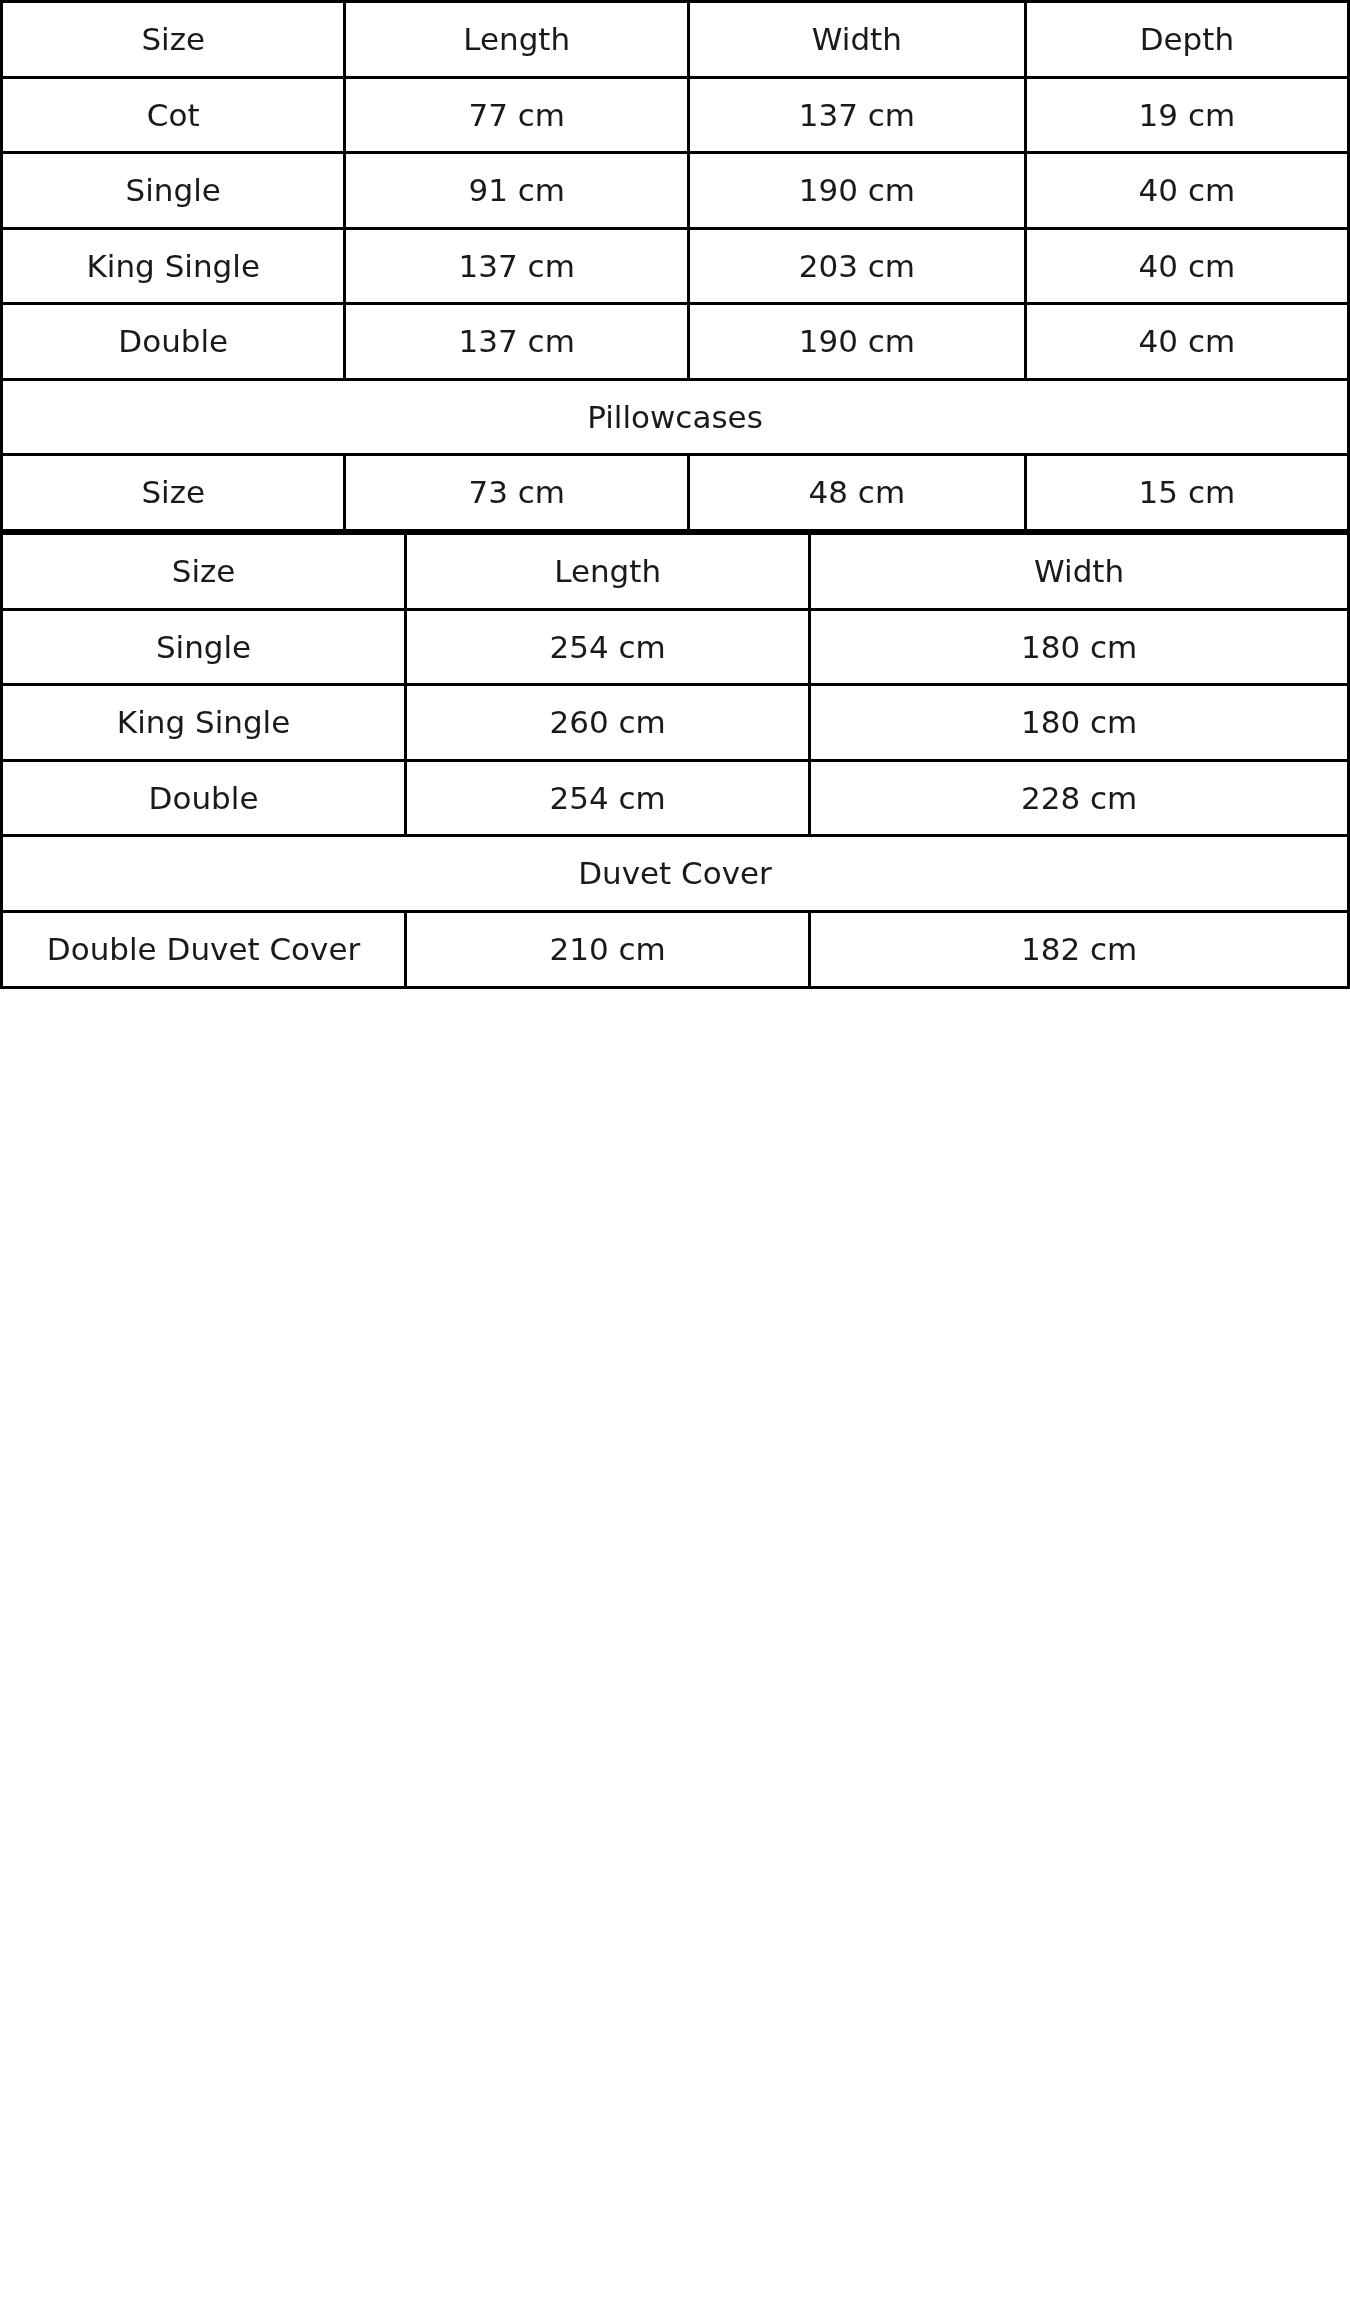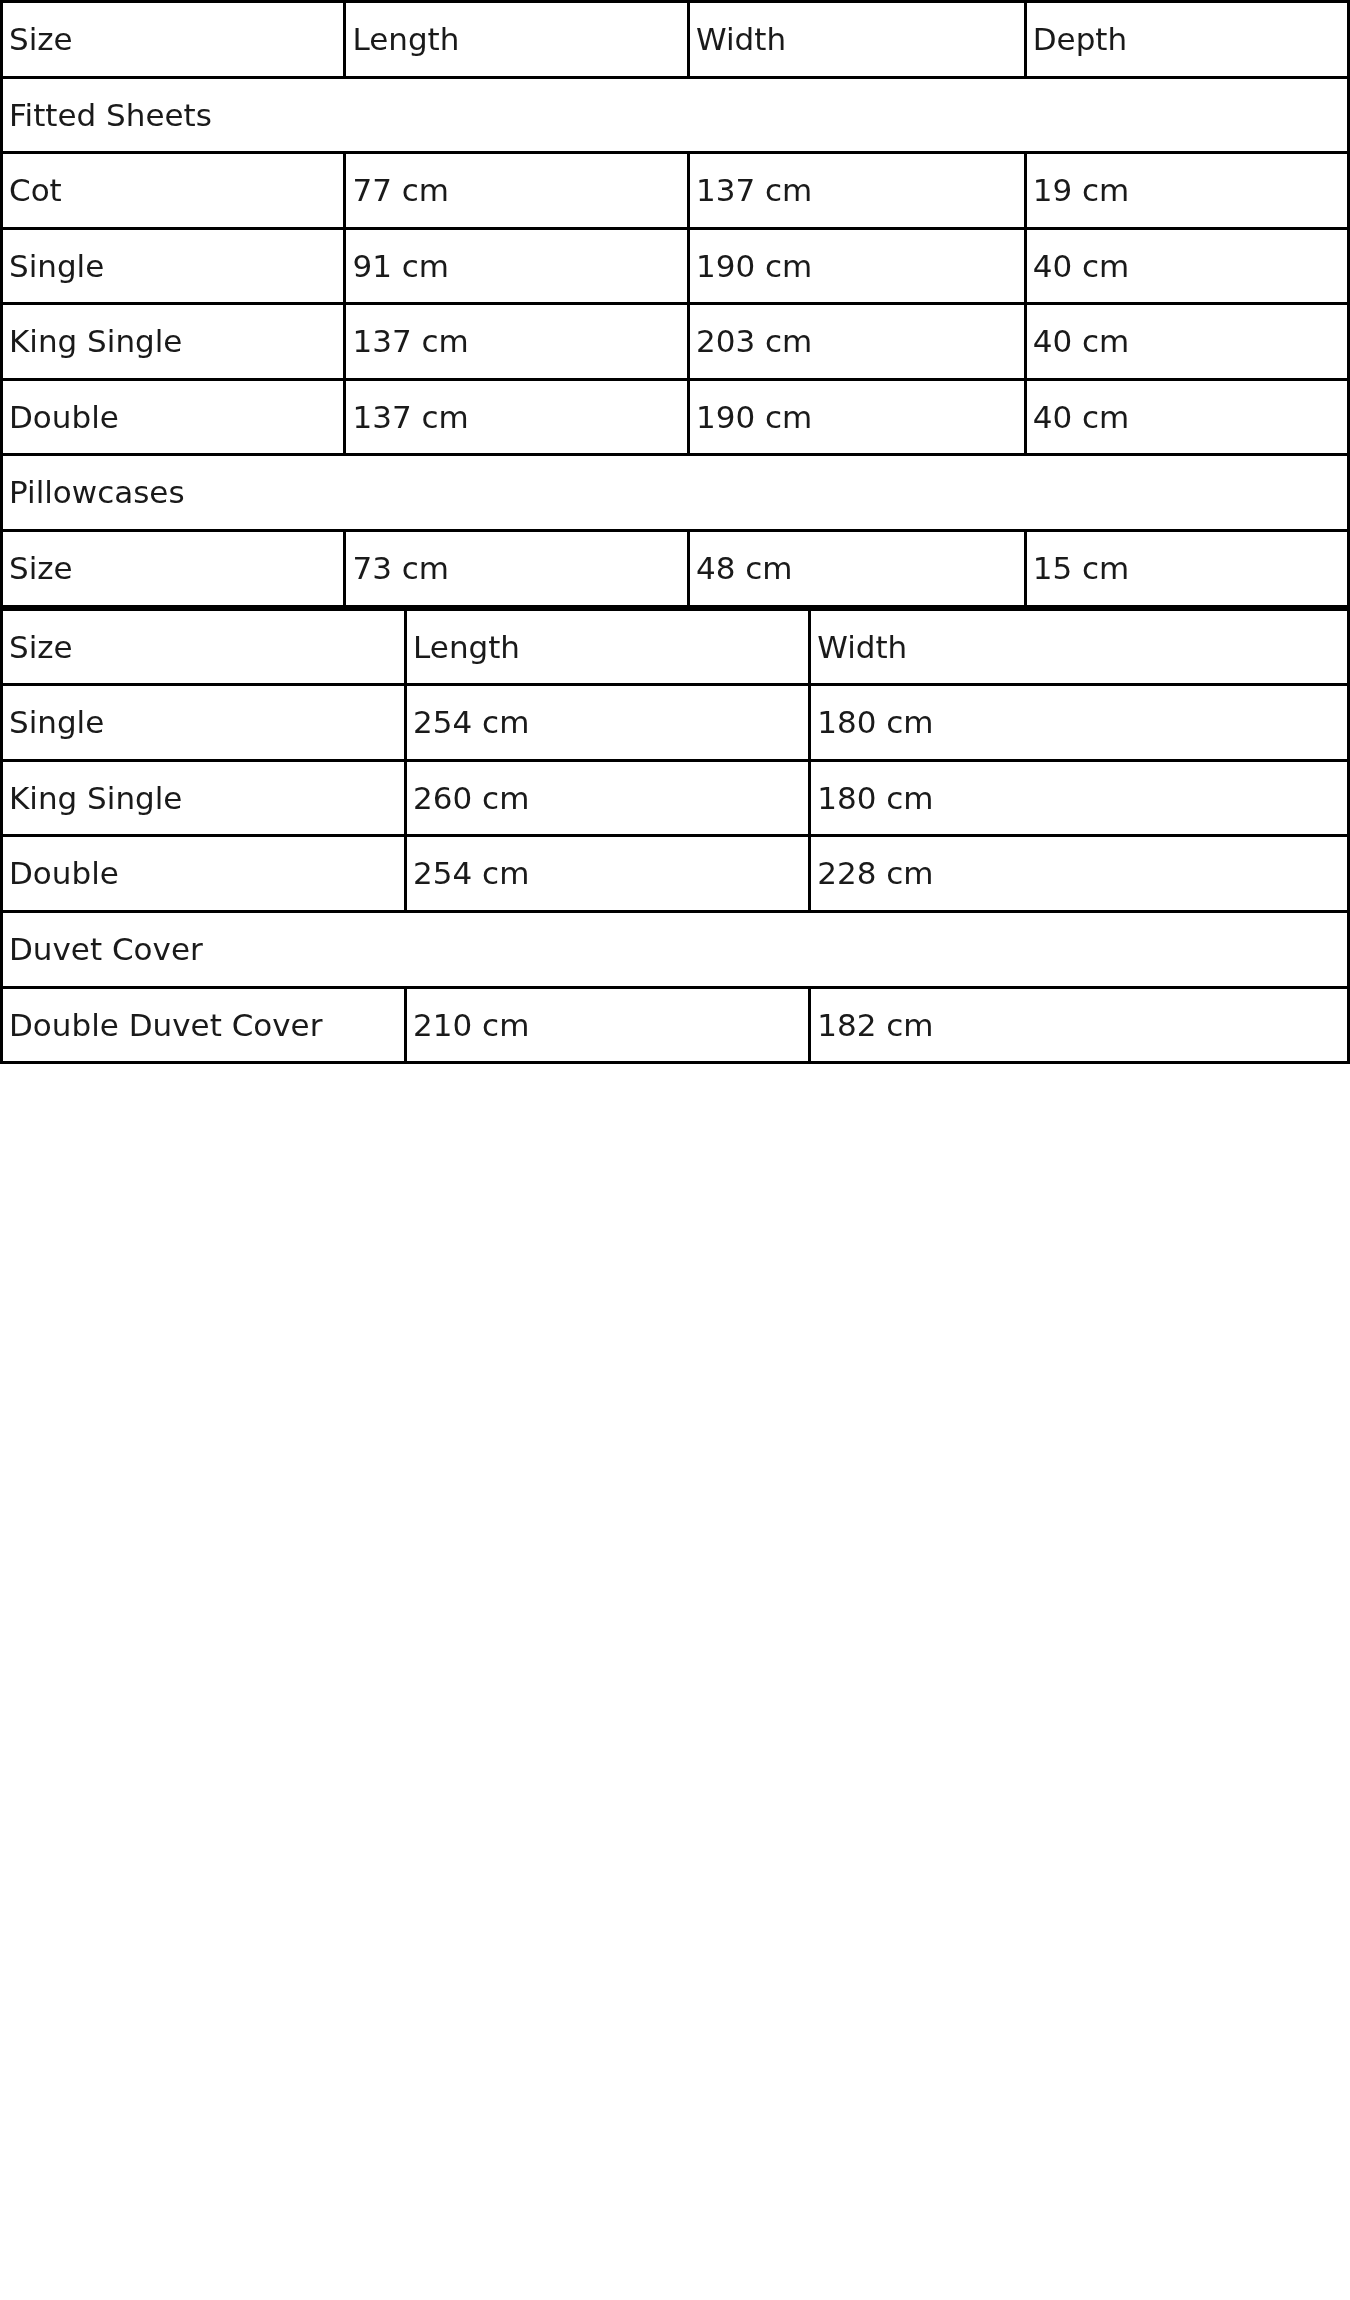--- a/index.html
+++ b/index.html
@@ -19,20 +19,21 @@
     padding: 0;
     background: #ffffff;
   }
   table.size-table {
     width: 100%;
     border-collapse: collapse;
     table-layout: fixed;
   }
   table.size-table td {
     border: 3px solid #000000;
+    text-align: center;
     vertical-align: middle;
     background: #ffffff;
     padding: 18px 6px;
     font-size: 31px;
     line-height: 1.18;
   }
   
   td.head {
     background: #f0d9da;
     border: 3px solid #000000;
@@ -82,23 +83,20 @@
         <col class="c4">
       </colgroup>
     <tbody>
       <tr>
         <td class="head">Size</td>
         <td class="head">Length</td>
         <td class="head">Width</td>
         <td class="head">Depth</td>
       </tr>
 
-      <tr class="band-row">
-        <td class="band" colspan="4">Fitted Sheets</td>
-      </tr>
 
       <tr>
         <td>Cot</td>
         <td>77 cm</td>
         <td>137 cm</td>
         <td>19 cm</td>
       </tr>
       <tr>
         <td>Single</td>
         <td>91 cm</td>

